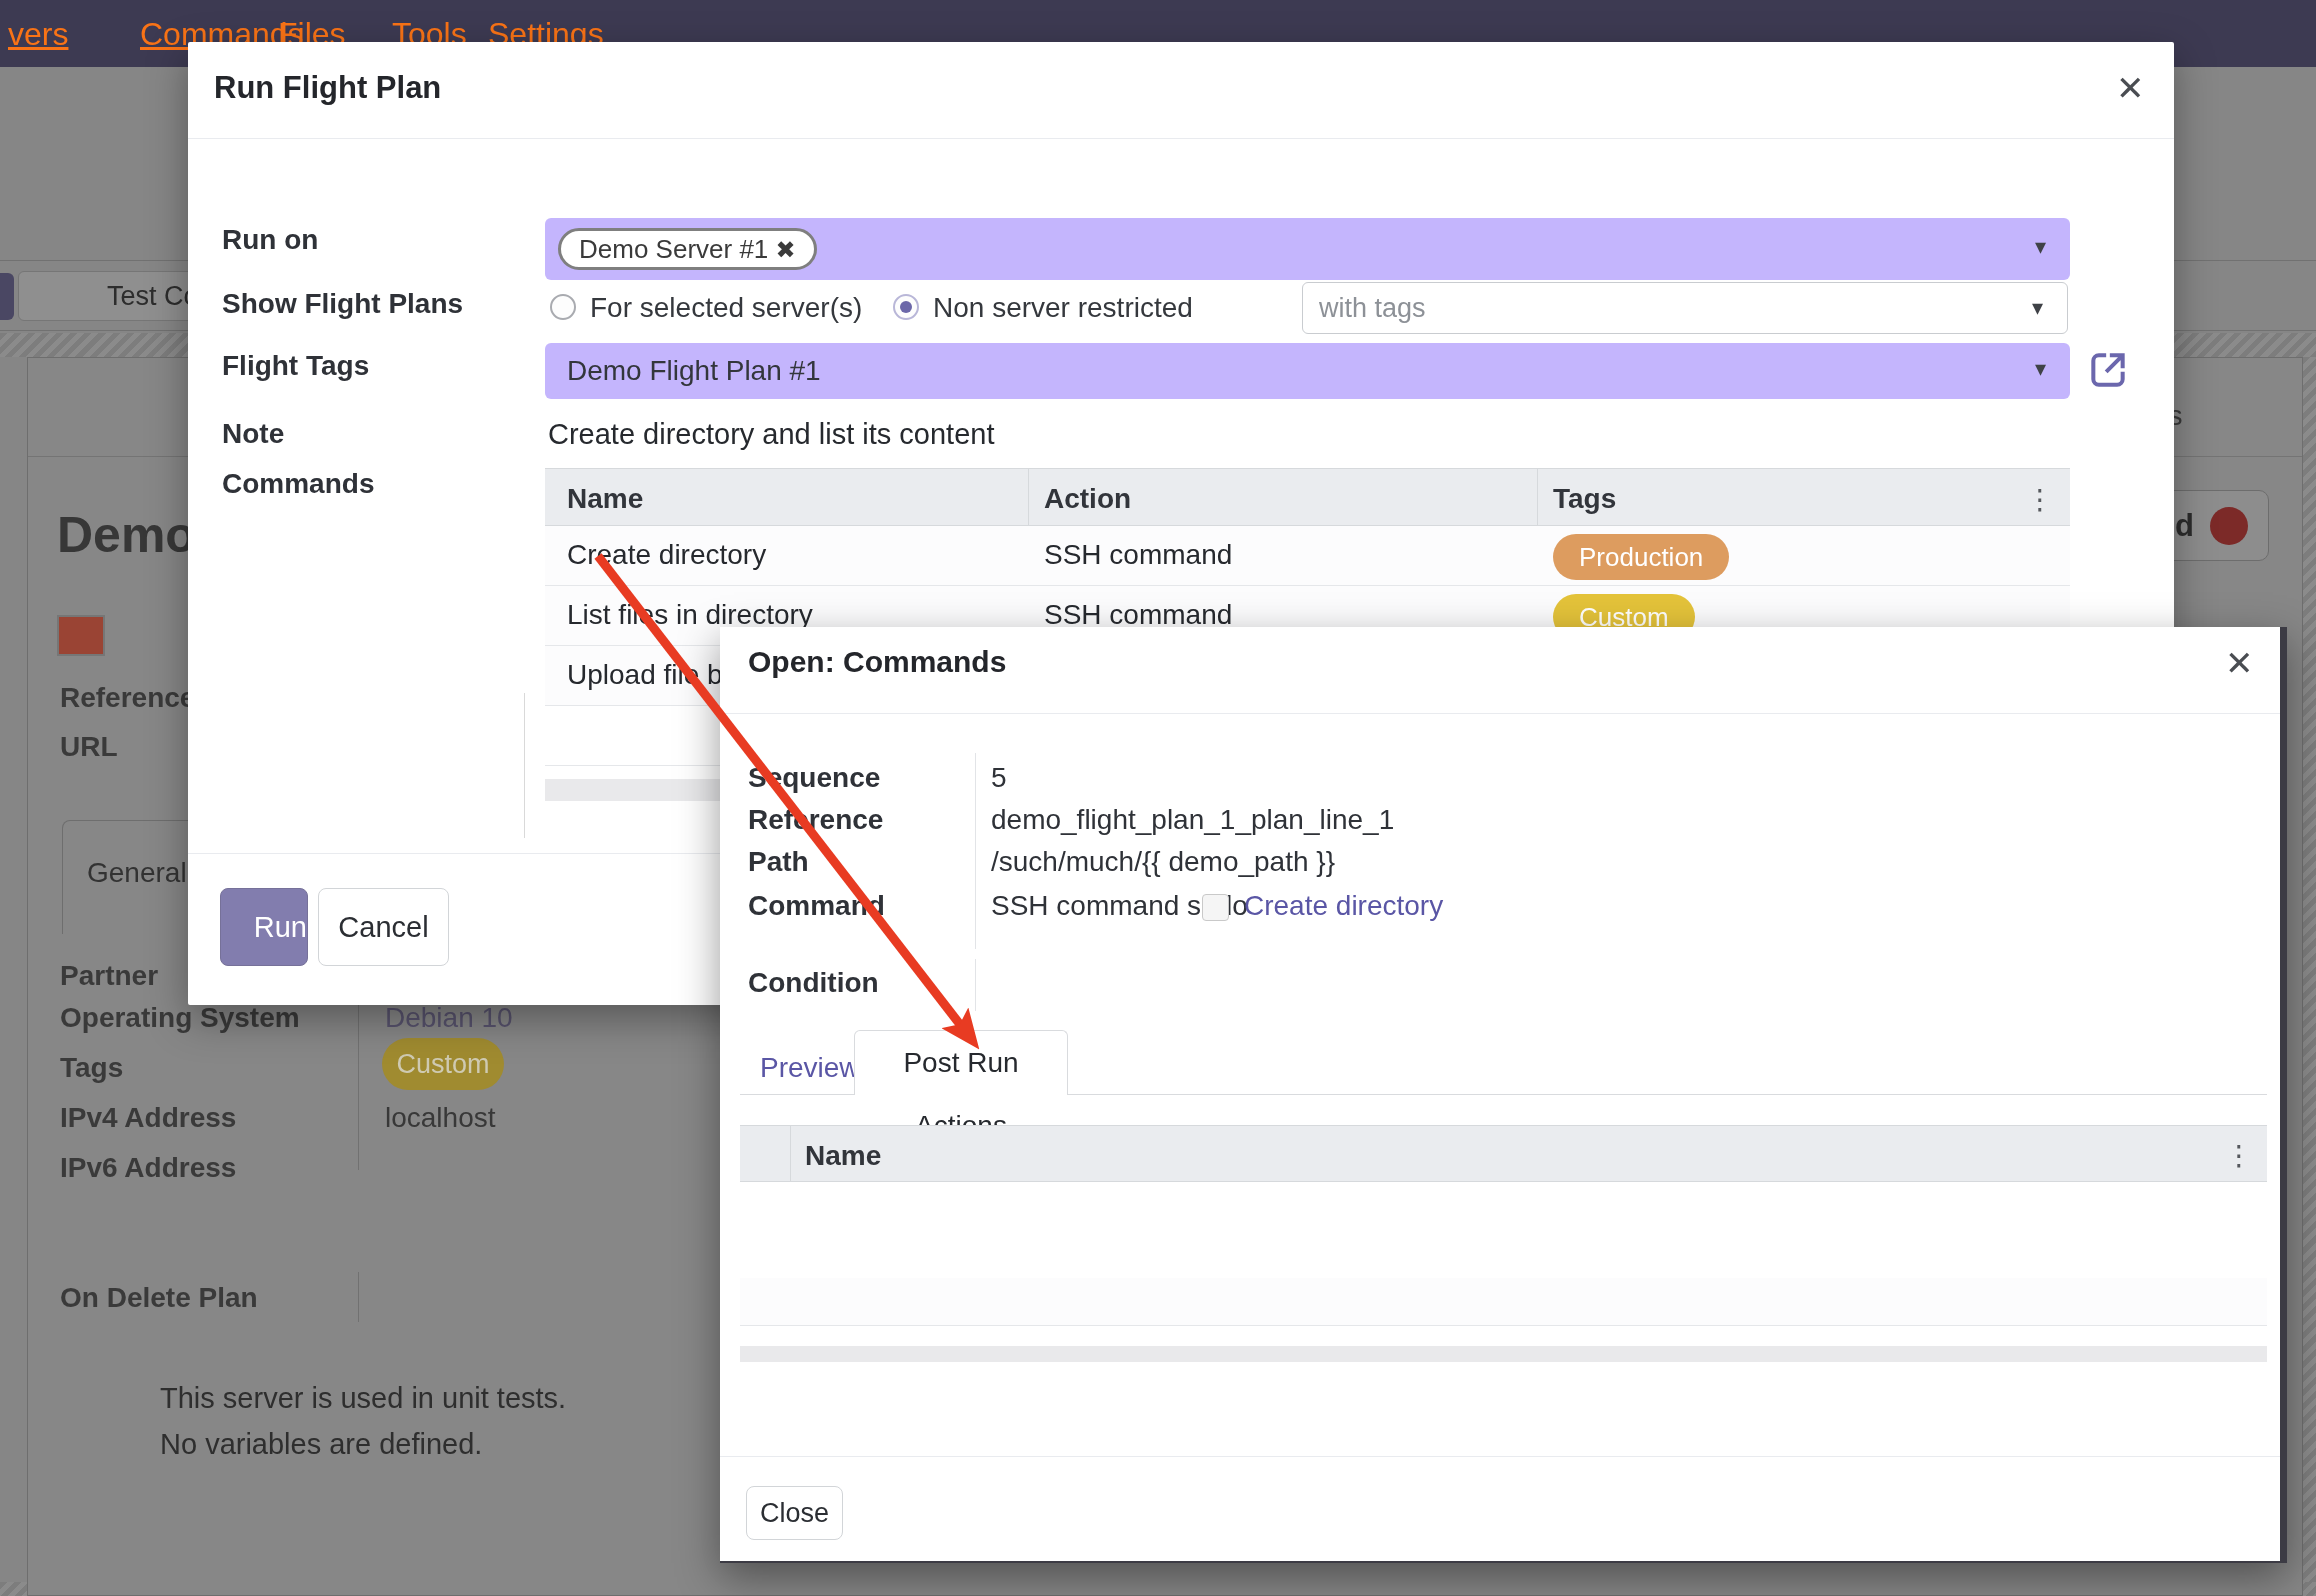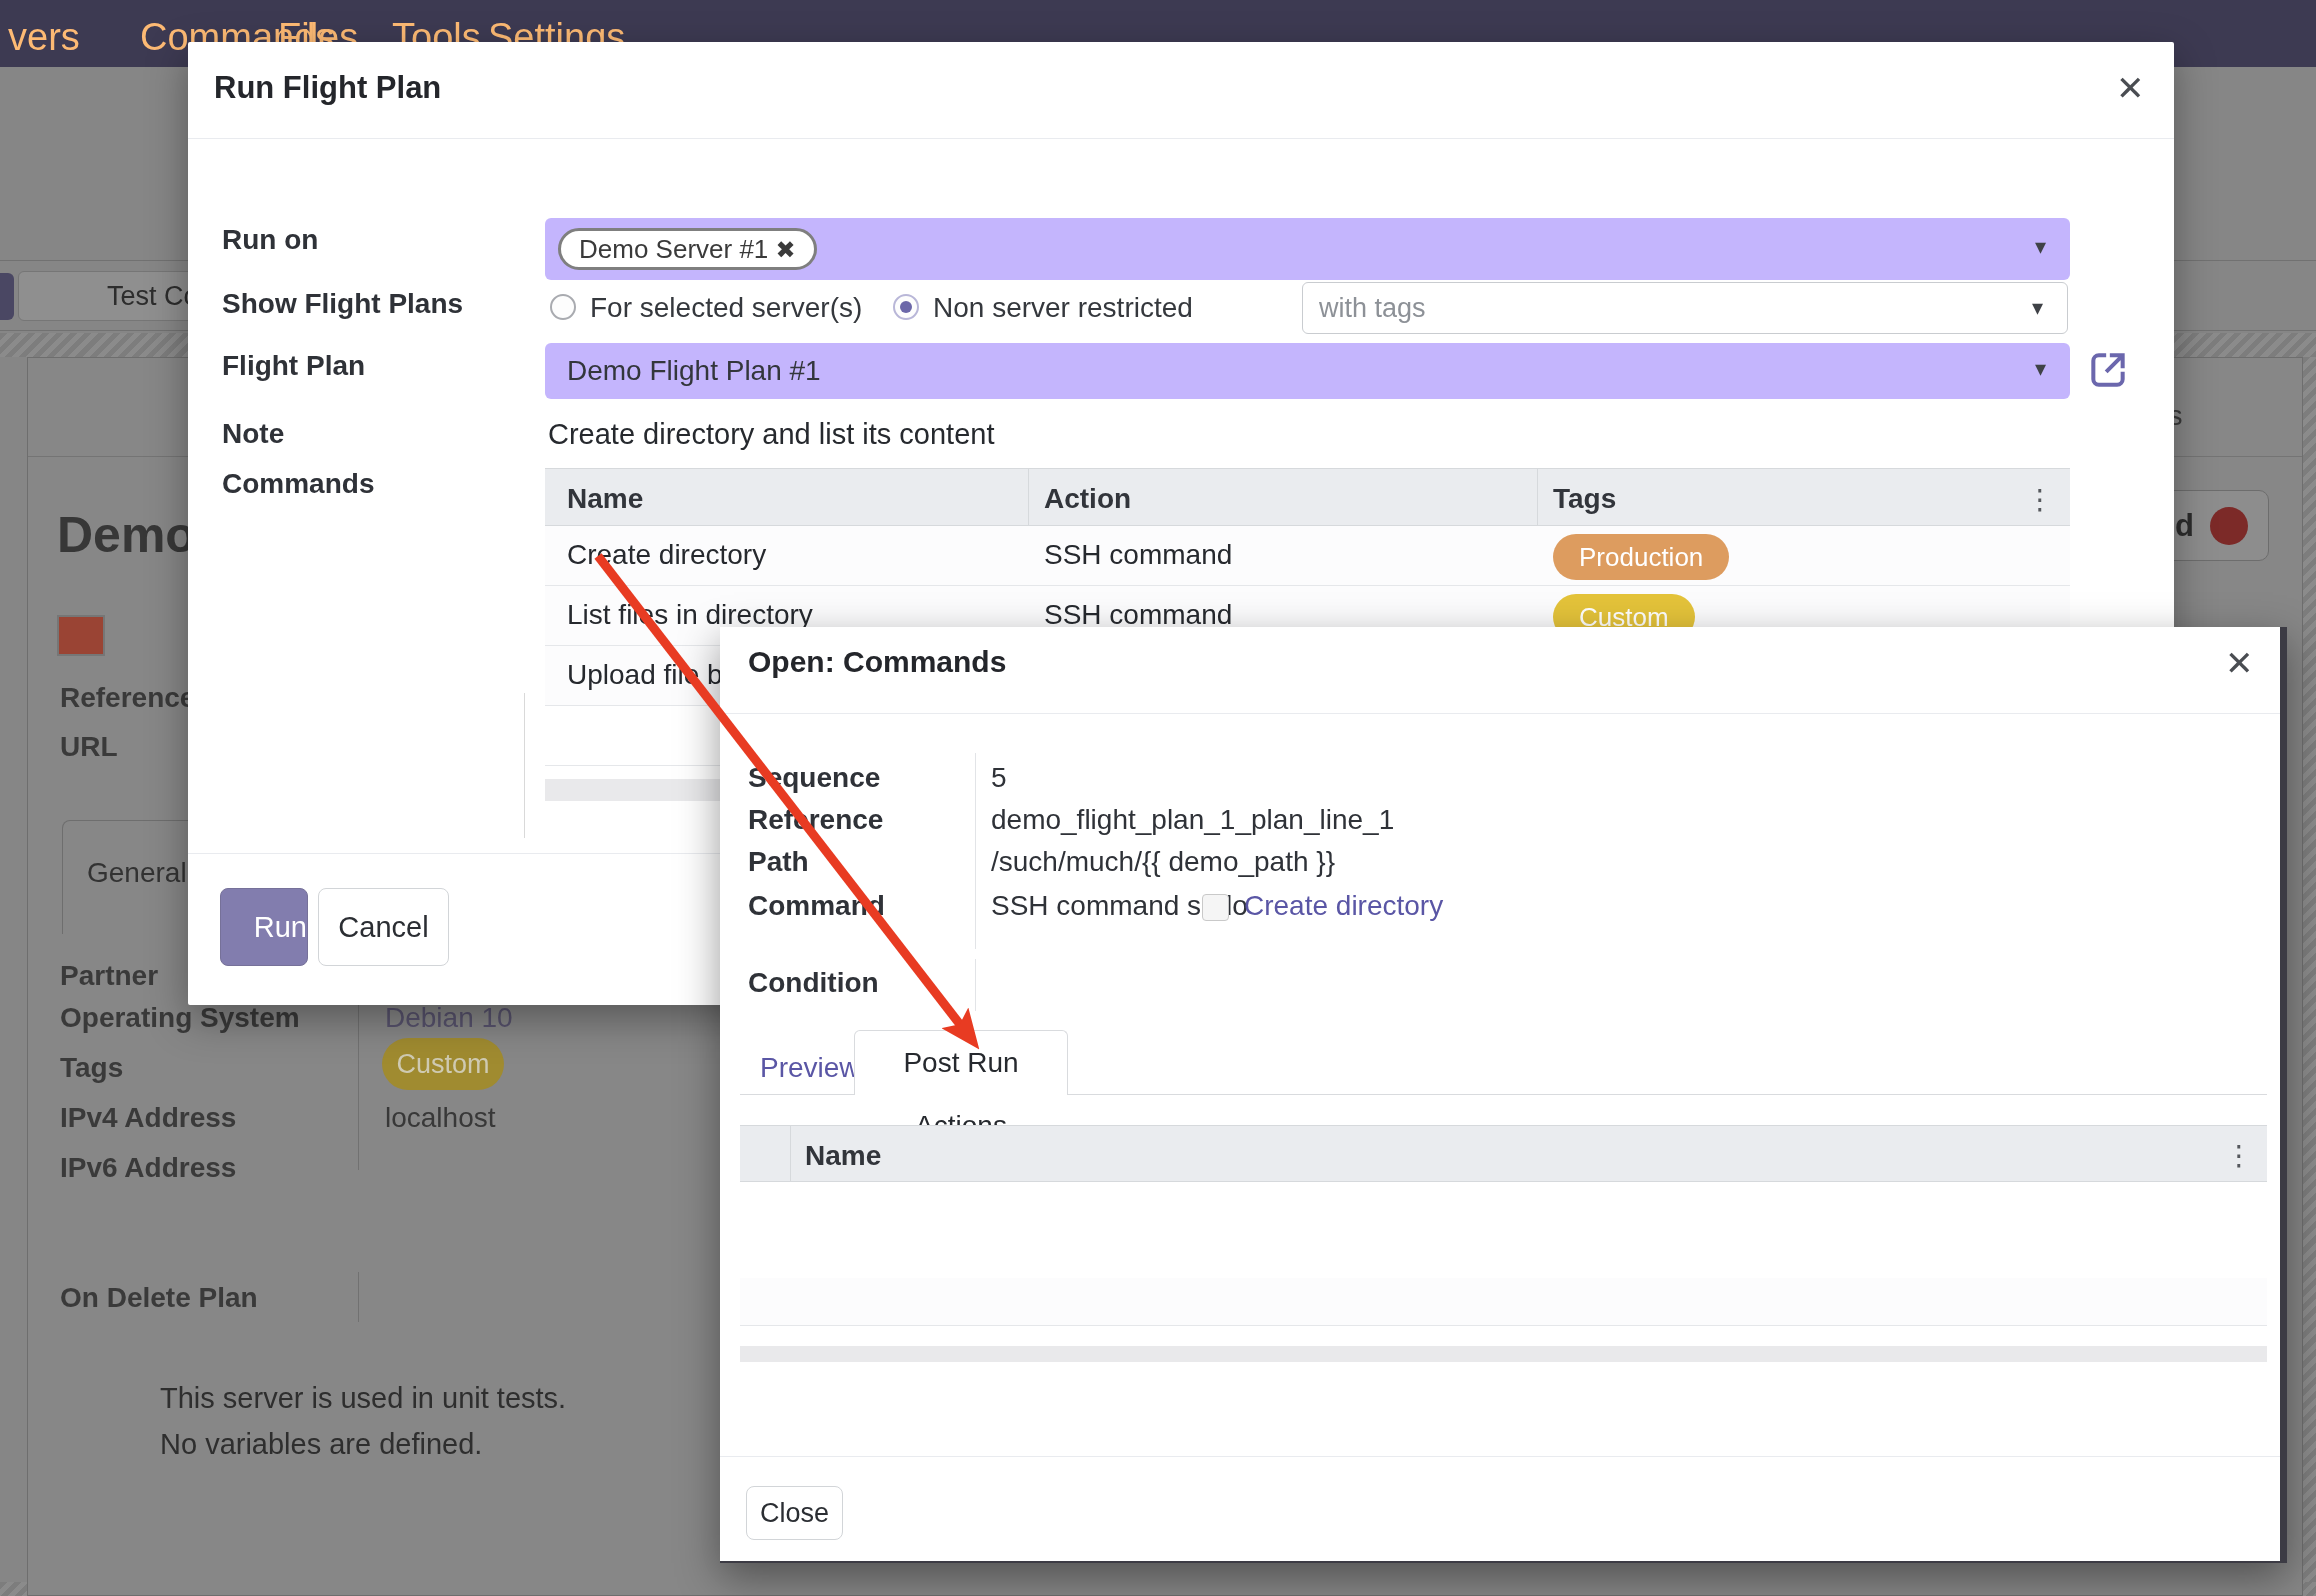--- a/index.html
+++ b/index.html
@@ -4,21 +4,21 @@
 <style>
   * { margin:0; padding:0; box-sizing:border-box; }
   html,body { background:#555; }
   body { font-family:"Liberation Sans","DejaVu Sans",sans-serif; }
   #screen { position:relative; width:2316px; height:1596px; background:#868686; overflow:hidden; }
 
   .abs { position:absolute; }
 
   
   #topbar { left:0; top:0; width:2316px; height:67px; background:#3d3a52; z-index:2; }
-  .menu-item { position:absolute; top:16px; font-size:38px; color:#fdba74; }
+  .menu-item { position:absolute; top:16px; font-size:32px; color:#f97316;text-decoration:underline; }
 
   .page-line { background:#717171; height:1px; z-index:1; }
   .hatch { background:repeating-linear-gradient(135deg,#7d7d7d 0 5px,#8b8b8b 5px 10px); z-index:1; }
 
   .dim-btn-fragment { left:0; top:273px; width:14px; height:47px; background:#4a4763; border-radius:0 6px 6px 0; z-index:1; }
   #test-conn-btn { left:18px; top:271px; width:300px; height:50px; background:#8f8f8f; border:1px solid #767676;
     border-radius:6px; color:#2d2d2d; font-size:27px; line-height:48px; padding-left:88px; z-index:1; }
 
   #bg-card { left:27px; top:357px; width:2276px; height:1239px; background:#878787; border:1px solid #6e6e6e; z-index:1; }
   .card-inner-line { position:absolute; left:0; right:0; height:1px; background:#747474; }
@@ -173,21 +173,21 @@
   <span class="bg-note" style="top:1382px">This server is used in unit tests.</span>
   <span class="bg-note" style="top:1428px">No variables are defined.</span>
 
   <div id="modal-run" class="abs">
     <span class="m-title" style="left:26px;top:28px;font-size:31px">Run Flight Plan</span>
     <span class="m-close" style="left:1928px;top:26px">✕</span>
     <div class="m-divider" style="top:96px"></div>
 
     <span class="f-label" style="left:34px;top:182px">Run on</span>
     <span class="f-label" style="left:34px;top:246px">Show Flight Plans</span>
-    <span class="f-label" style="left:34px;top:308px">Flight Plan</span>
+    <span class="f-label" style="left:34px;top:308px">Flight Tags</span>
     <span class="f-label" style="left:34px;top:376px">Note</span>
     <span class="f-label" style="left:34px;top:426px">Commands</span>
 
     <div class="sel-lav" style="left:357px;top:176px;width:1525px;height:62px">
       <span id="run-on-chip">
         <span>Demo Server #1</span>
         <b>✖</b>
       </span>
       <span class="caret" style="right:24px;top:16px;position:absolute">▾</span>
     </div>

